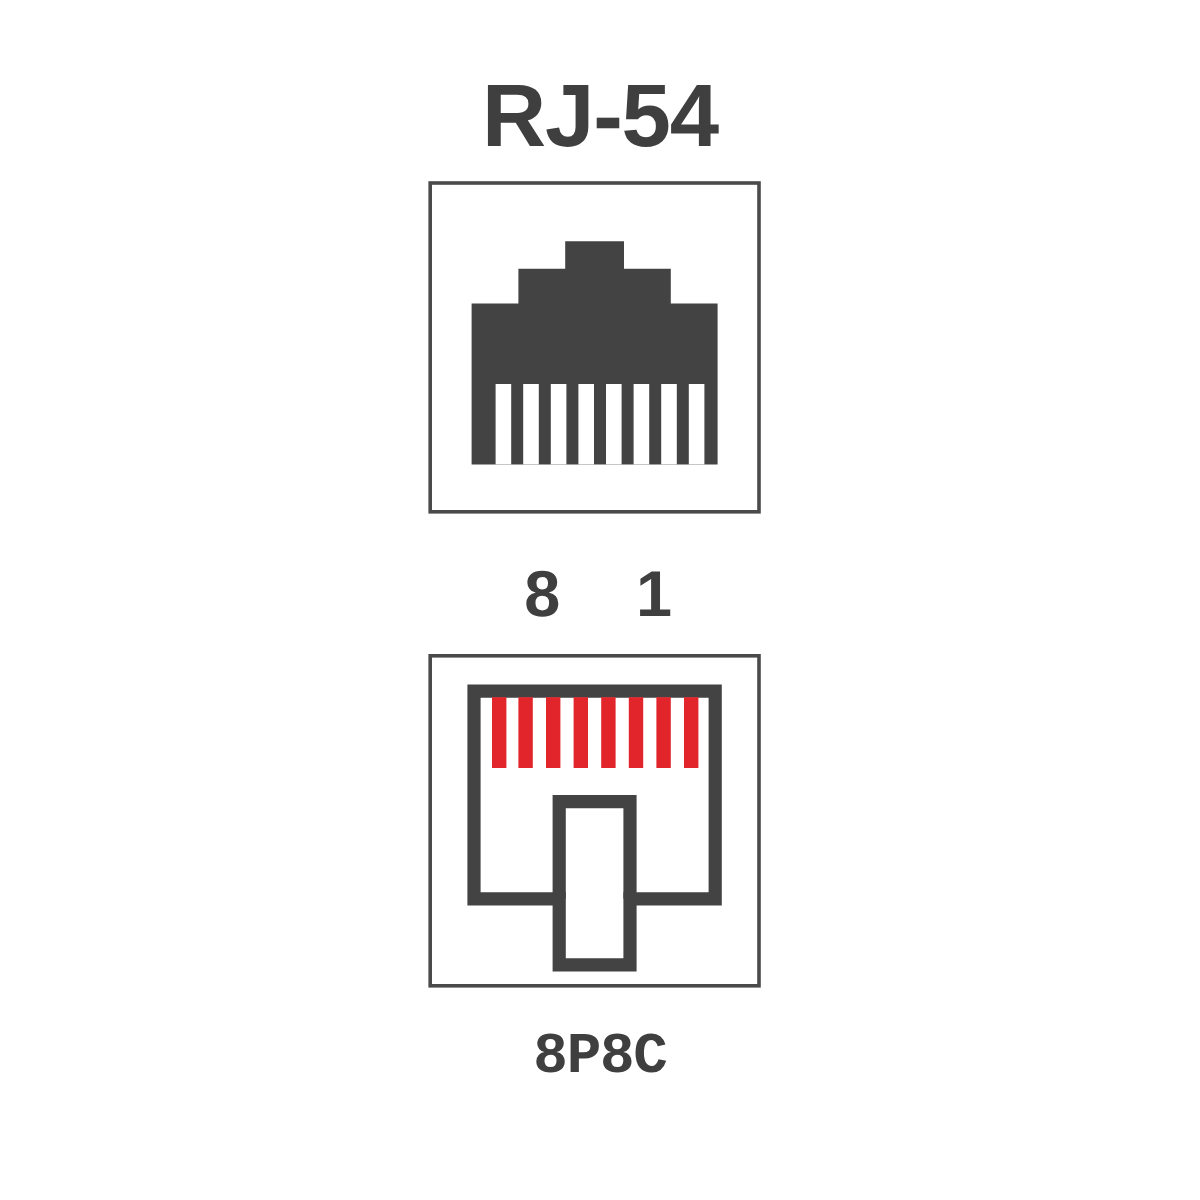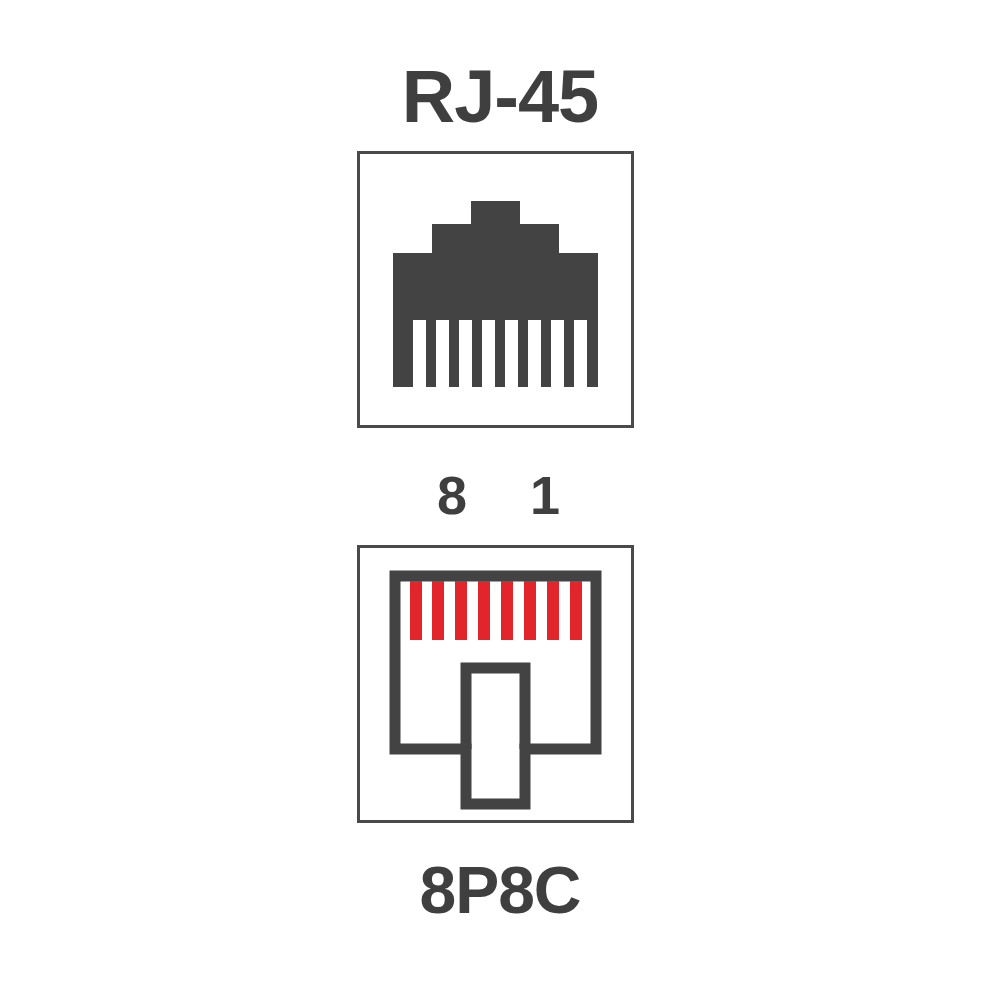--- a/index.html
+++ b/index.html
@@ -33,21 +33,22 @@
   #title-rj45 {
     left: 0;
     top: 60px;
     width: 1000px;
     font-size: 74px;
   }
   #label-8p8c {
     left: 0;
     top: 857px;
     width: 1000px;
-    font-size: 66px;
+    font-size: 48px;
+    font-family: Liberation Mono, monospace;
   }
   .pin-number {
     position: absolute;
     top: 468px;
     width: 60px;
     text-align: center;
     font-weight: bold;
     font-size: 54px;
     color: #3f3f3f;
     line-height: 1;
@@ -78,21 +79,21 @@
     display: block;
     width: 100%;
     height: 100%;
   }
 </style>
 </head>
 <body>
 
 <div id="stage">
 
-  <div class="label" id="title-rj45">RJ-45</div>
+  <div class="label" id="title-rj45">RJ-54</div>
 
   <div class="icon-box" id="plug-box">
     <svg class="icon-svg" viewBox="0 0 271 271" preserveAspectRatio="none">
 
       <path d="M 33 99
                L 33 233
                L 238 233
                L 238 99
                L 199 99
                L 199 70

